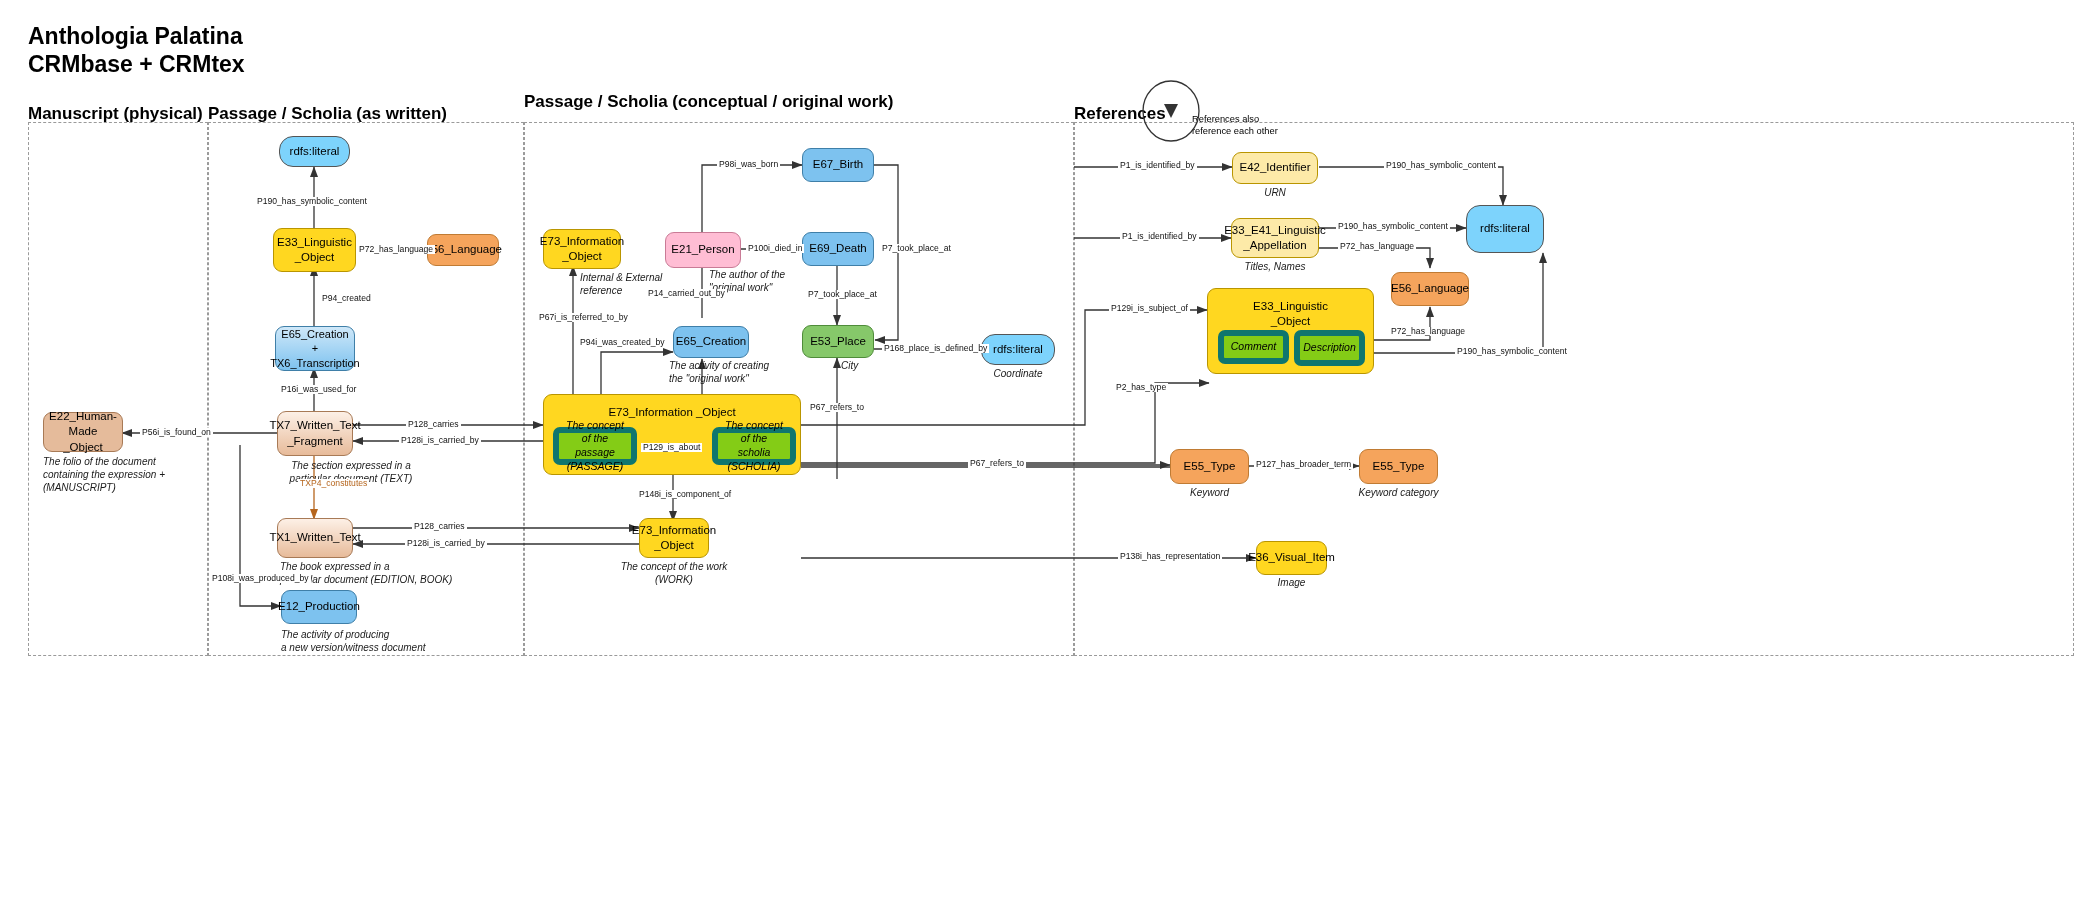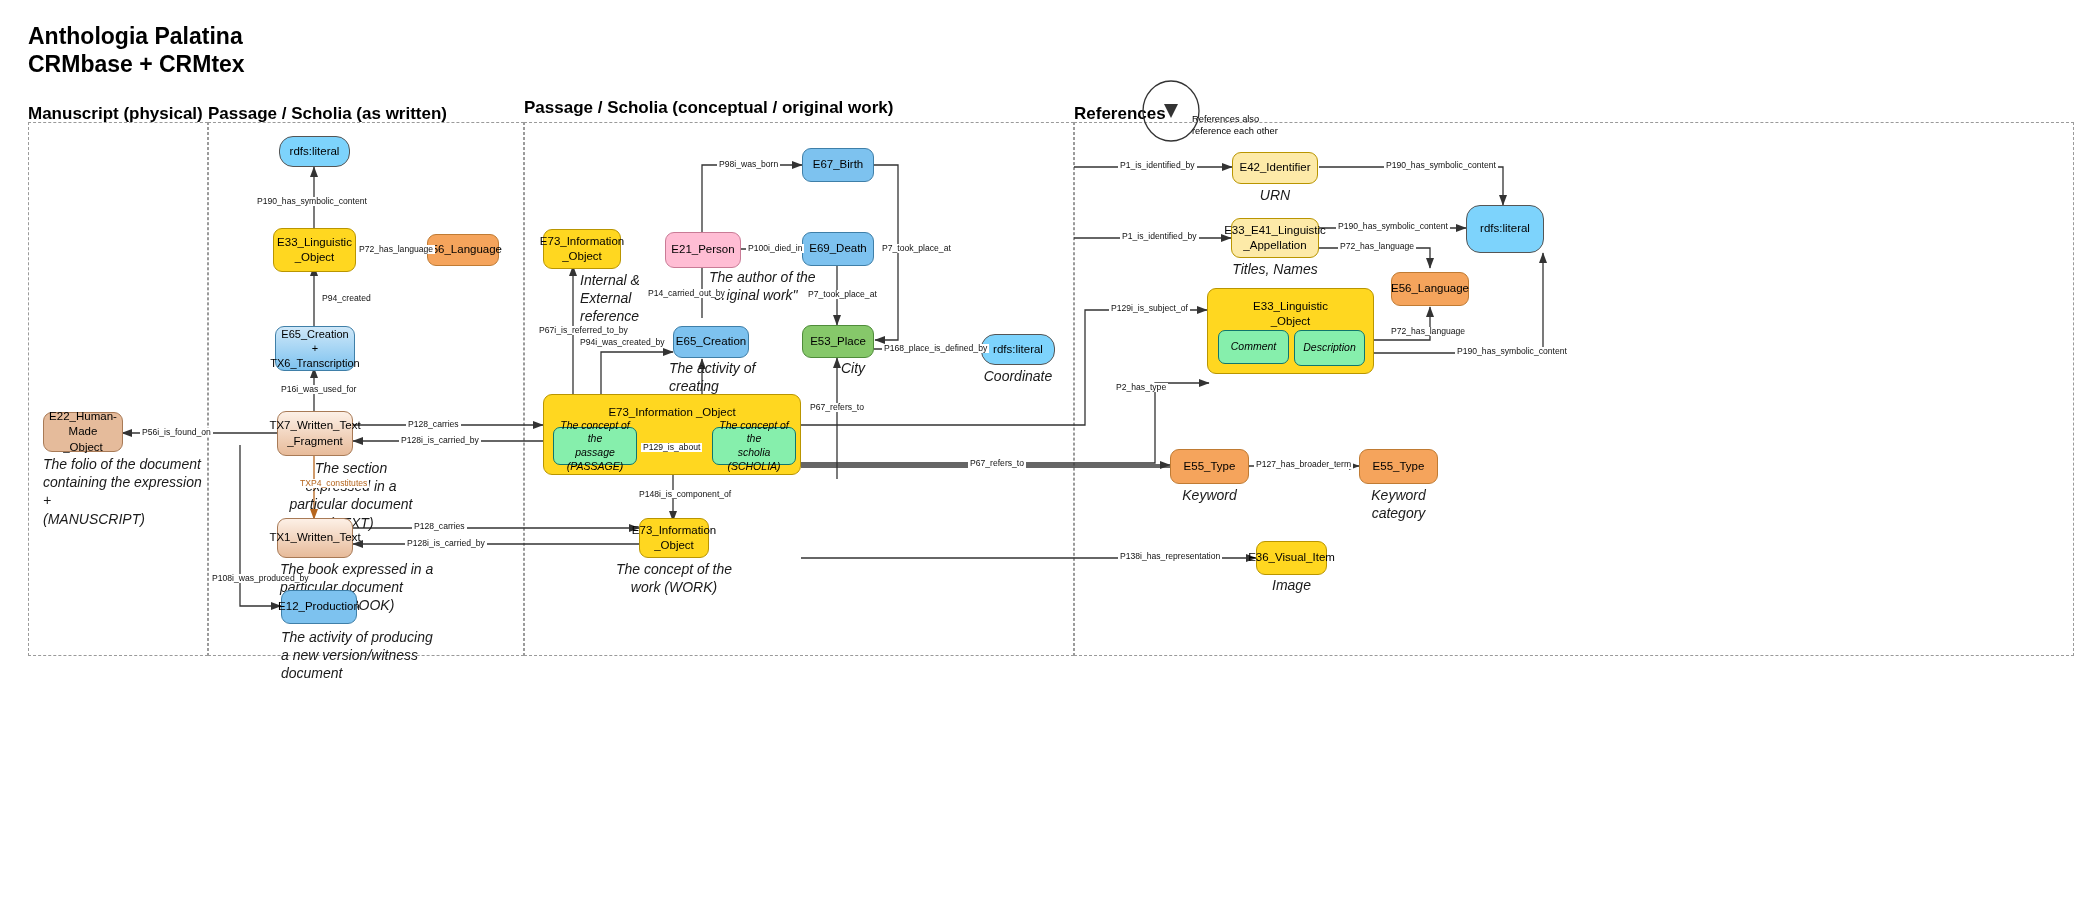--- a/index.html
+++ b/index.html
@@ -20,25 +20,25 @@
   .n-palyellow{background:#fdeaa8;border-color:#b99500;}
   .n-orange{background:#f5a45c;border-color:#c07b33;}
   .n-blue{background:#7dc2ef;border-color:#3f7fa8;}
   .n-bluegrad{background:linear-gradient(180deg,#cfe8f9 0%,#7dc2ef 100%);border-color:#3f7fa8;}
   .n-pink{background:#ffbdd4;border-color:#c97b96;}
   .n-green{background:#86c86a;border-color:#4f8c3a;}
   .n-tan{background:linear-gradient(180deg,#fdf0e6 0%,#e7bb9a 100%);border-color:#a87a56;}
   .n-tanflat{background:#e5bb9b;border-color:#a87a56;}
   .n-white{background:#7dd3fc;border-color:#555;border-radius:14px;}
 
-  .sub{position:absolute;box-sizing:border-box;border-radius:7px;border:1px solid #0f766e;
-       background:#86efac;display:flex;align-items:center;justify-content:center;text-align:center;
+  .sub{position:absolute;box-sizing:border-box;border-radius:7px;border:6px solid #0f766e;
+       background:#84cc16;display:flex;align-items:center;justify-content:center;text-align:center;
        font-size:10.5px;font-style:italic;line-height:1.3;white-space:pre-line;padding:1px 3px;}
 
-  .cap{position:absolute;font-size:14px;font-style:italic;line-height:1.3;white-space:pre-line;color:#1a1a1a;}
+  .cap{position:absolute;font-size:10px;font-style:italic;line-height:1.3;white-space:pre-line;color:#1a1a1a;}
   .cap.c{text-align:center;}
 
   .elbl{position:absolute;font-size:8.6px;line-height:1.1;white-space:nowrap;
         background:#fff;padding:0 2px;color:#111;}
   .elbl.orange{color:#b5651d;}
 
   .note{position:absolute;font-size:9.3px;line-height:1.25;white-space:pre-line;}
 </style>
 </head>
 <body>
@@ -48,21 +48,21 @@
   <div class="title">Anthologia Palatina
 CRMbase + CRMtex</div>
 
   <div class="lane" style="left:28px;top:122px;width:180px;height:534px;"></div>
   <div class="lane" style="left:208px;top:122px;width:316px;height:534px;"></div>
   <div class="lane" style="left:524px;top:122px;width:550px;height:534px;"></div>
   <div class="lane" style="left:1074px;top:122px;width:1000px;height:534px;"></div>
 
   <div class="lane-title" style="left:28px;top:104px;width:180px;">Manuscript (physical)</div>
   <div class="lane-title" style="left:208px;top:104px;width:316px;">Passage / Scholia (as written)</div>
-  <div class="lane-title" style="left:524px;top:98px;width:550px;">Passage / Scholia (conceptual / original work)</div>
+  <div class="lane-title" style="left:524px;top:92px;width:550px;">Passage / Scholia (conceptual / original work)</div>
   <div class="lane-title" style="left:1074px;top:104px;width:160px;">References</div>
 
   <div class="note" style="left:1192px;top:114px;">References also
 reference each other</div>
 
   <svg id="wires" viewBox="0 0 2098 908">
     <defs>
       <marker id="ah" markerWidth="9" markerHeight="9" refX="8" refY="3.2" orient="auto">
         <path d="M0,0 L8.5,3.2 L0,6.4 z" fill="#333"></path>
       </marker>
@@ -221,21 +221,21 @@
   <div class="elbl" style="left:287px;top:294px;margin-left:33px;">P94_created</div>
   <div class="elbl" style="left:279px;top:385px;">P16i_was_used_for</div>
   <div class="elbl" style="left:140px;top:428px;">P56i_is_found_on</div>
   <div class="elbl" style="left:406px;top:420px;">P128_carries</div>
   <div class="elbl" style="left:399px;top:436px;">P128i_is_carried_by</div>
   <div class="elbl orange" style="left:281px;top:479px;margin-left:17px;">TXP4_constitutes</div>
   <div class="elbl" style="left:412px;top:522px;">P128_carries</div>
   <div class="elbl" style="left:405px;top:539px;">P128i_is_carried_by</div>
   <div class="elbl" style="left:210px;top:574px;">P108i_was_produced_by</div>
 
-  <div class="elbl" style="left:537px;top:326px;">P67i_is_referred_to_by</div>
+  <div class="elbl" style="left:537px;top:313px;">P67i_is_referred_to_by</div>
   <div class="elbl" style="left:578px;top:338px;">P94i_was_created_by</div>
   <div class="elbl" style="left:717px;top:160px;">P98i_was_born</div>
   <div class="elbl" style="left:746px;top:244px;">P100i_died_in</div>
   <div class="elbl" style="left:646px;top:289px;">P14_carried_out_by</div>
   <div class="elbl" style="left:880px;top:244px;">P7_took_place_at</div>
   <div class="elbl" style="left:806px;top:290px;">P7_took_place_at</div>
   <div class="elbl" style="left:882px;top:344px;">P168_place_is_defined_by</div>
   <div class="elbl" style="left:641px;top:443px;">P129_is_about</div>
   <div class="elbl" style="left:808px;top:403px;">P67_refers_to</div>
   <div class="elbl" style="left:637px;top:490px;">P148i_is_component_of</div>

